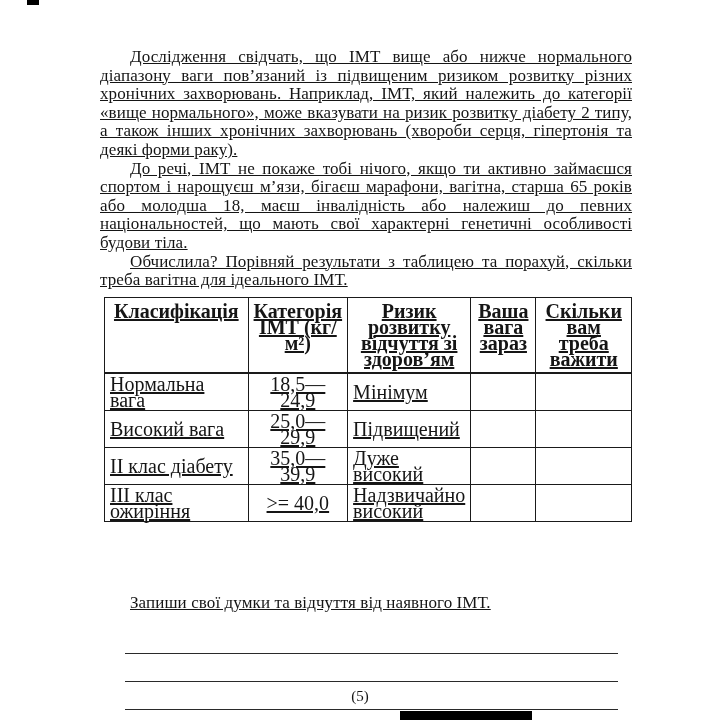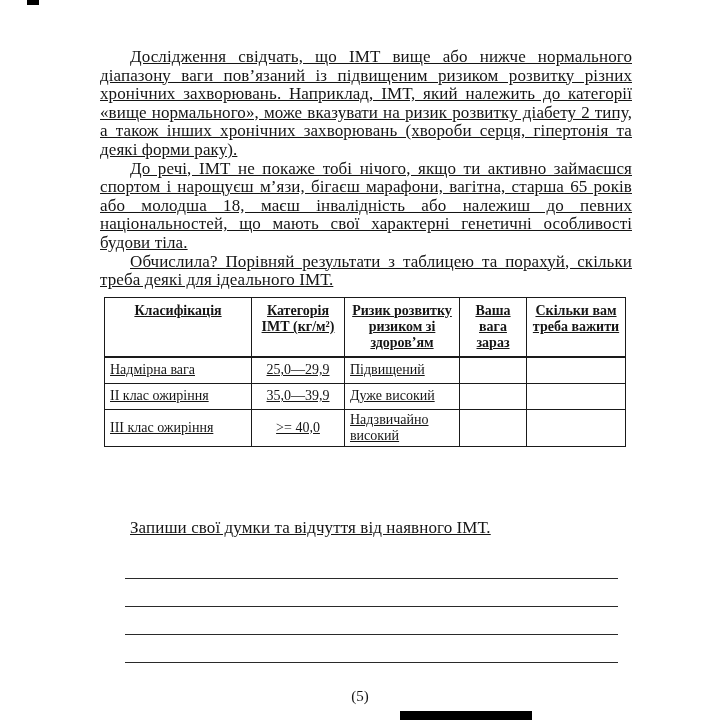--- a/index.html
+++ b/index.html
@@ -23,21 +23,21 @@
     font-size:17px;
     line-height:18.6px;
     text-align:justify;
     text-indent:30px;
     letter-spacing:0.1px;
   }
   table.bmi{
     border-collapse:collapse;
     margin-top:7px;
     margin-left:4px;
-    font-size:14px;
+    font-size:20px;
     line-height:16px;
     color:#151515;
   }
   table.bmi th, table.bmi td{
     border:1px solid #1a1a1a;
     padding:2px 5px;
   }
   table.bmi thead th{
     font-weight:bold;
     text-align:center;
@@ -97,42 +97,49 @@
 <body>
 
 <div class="page">
 
   <div class="artifact-top"></div>
 
   <div class="content">
 
     <p class="para">Дослідження свідчать, що ІМТ вище або нижче нормального діапазону ваги пов’язаний із підвищеним ризиком розвитку різних хронічних захворювань. Наприклад, ІМТ, який належить до категорії «вище нормального», може вказувати на ризик розвитку діабету 2 типу, а також інших хронічних захворювань (хвороби серця, гіпертонія та деякі форми раку).</p>
     <p class="para">До речі, ІМТ не покаже тобі нічого, якщо ти активно займаєшся спортом і нарощуєш м’язи, бігаєш марафони, вагітна, старша 65 років або молодша 18, маєш інвалідність або належиш до певних національностей, що мають свої характерні генетичні особливості будови тіла.</p>
-    <p class="para">Обчислила? Порівняй результати з таблицею та порахуй, скільки треба деякі для ідеального ІМТ.</p>
+    <p class="para">Обчислила? Порівняй результати з таблицею та порахуй, скільки треба вагітна для ідеального ІМТ.</p>
 
     <table class="bmi">
       <thead>
         <tr>
           <th class="c-class">Класифікація</th>
           <th class="c-cat">Категорія ІМТ (кг/м²)</th>
-          <th class="c-risk">Ризик розвитку ризиком зі здоров’ям</th>
+          <th class="c-risk">Ризик розвитку відчуття зі здоров’ям</th>
           <th class="c-now">Ваша вага зараз</th>
           <th class="c-need">Скільки вам треба важити</th>
         </tr>
       </thead>
       <tbody>
         <tr>
-          <td class="c-class">Надмірна вага</td>
+          <td class="c-class">Нормальна вага</td>
+          <td class="c-cat">18,5—24,9</td>
+          <td class="c-risk">Мінімум</td>
+          <td class="c-now"></td>
+          <td class="c-need"></td>
+        </tr>
+        <tr>
+          <td class="c-class">Високий вага</td>
           <td class="c-cat">25,0—29,9</td>
           <td class="c-risk">Підвищений</td>
           <td class="c-now"></td>
           <td class="c-need"></td>
         </tr>
         <tr>
-          <td class="c-class">ІІ клас ожиріння</td>
+          <td class="c-class">ІІ клас діабету</td>
           <td class="c-cat">35,0—39,9</td>
           <td class="c-risk">Дуже високий</td>
           <td class="c-now"></td>
           <td class="c-need"></td>
         </tr>
         <tr>
           <td class="c-class">ІІІ клас ожиріння</td>
           <td class="c-cat">&gt;= 40,0</td>
           <td class="c-risk">Надзвичайно високий</td>
           <td class="c-now"></td>

